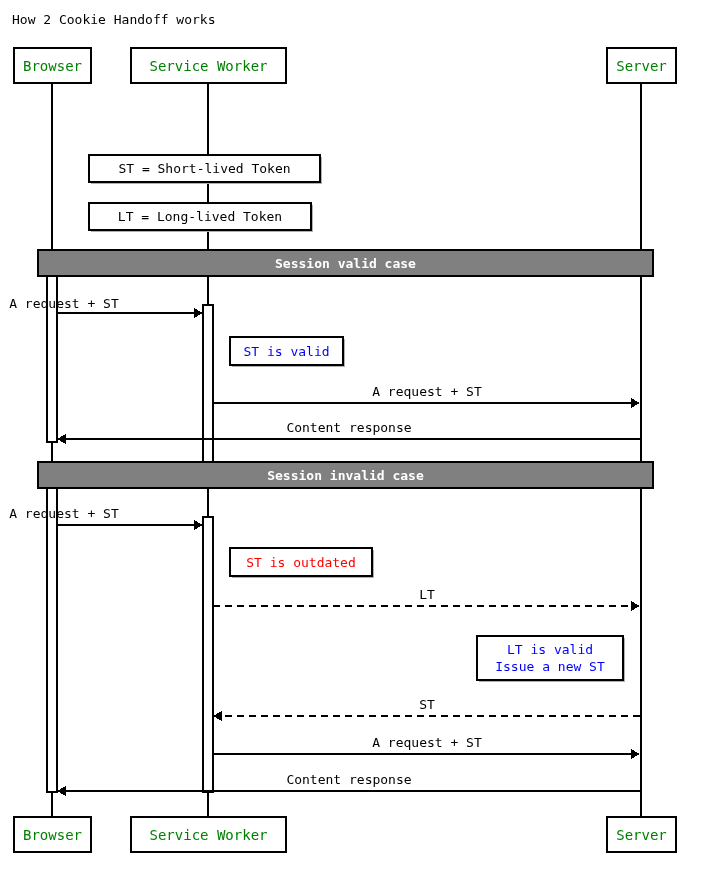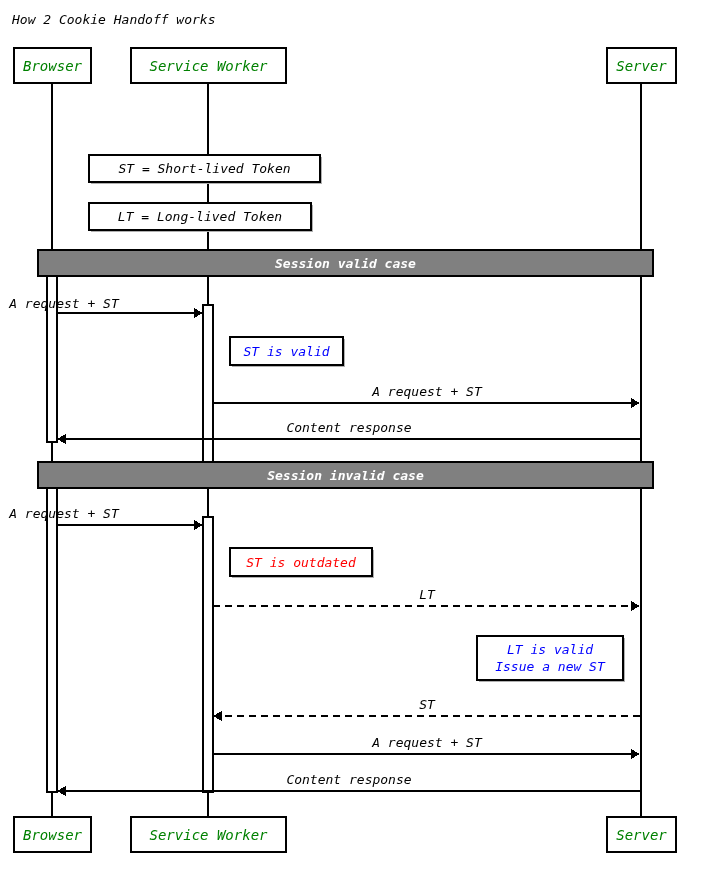--- a/index.html
+++ b/index.html
@@ -11,21 +11,20 @@
   body {
     width: 710px;
     height: 872px;
     font-family: "DejaVu Sans Mono", "Liberation Mono", monospace;
     overflow: hidden;
   }
   #diagram-root {
     position: relative;
     width: 710px;
     height: 872px;
-    font-style: italic;
   }
   svg.seq {
     display: block;
     width: 710px;
     height: 872px;
     shape-rendering: crispEdges;
   }
   svg.seq text {
     font-family: "DejaVu Sans Mono", "Liberation Mono", monospace;
     shape-rendering: geometricPrecision;

